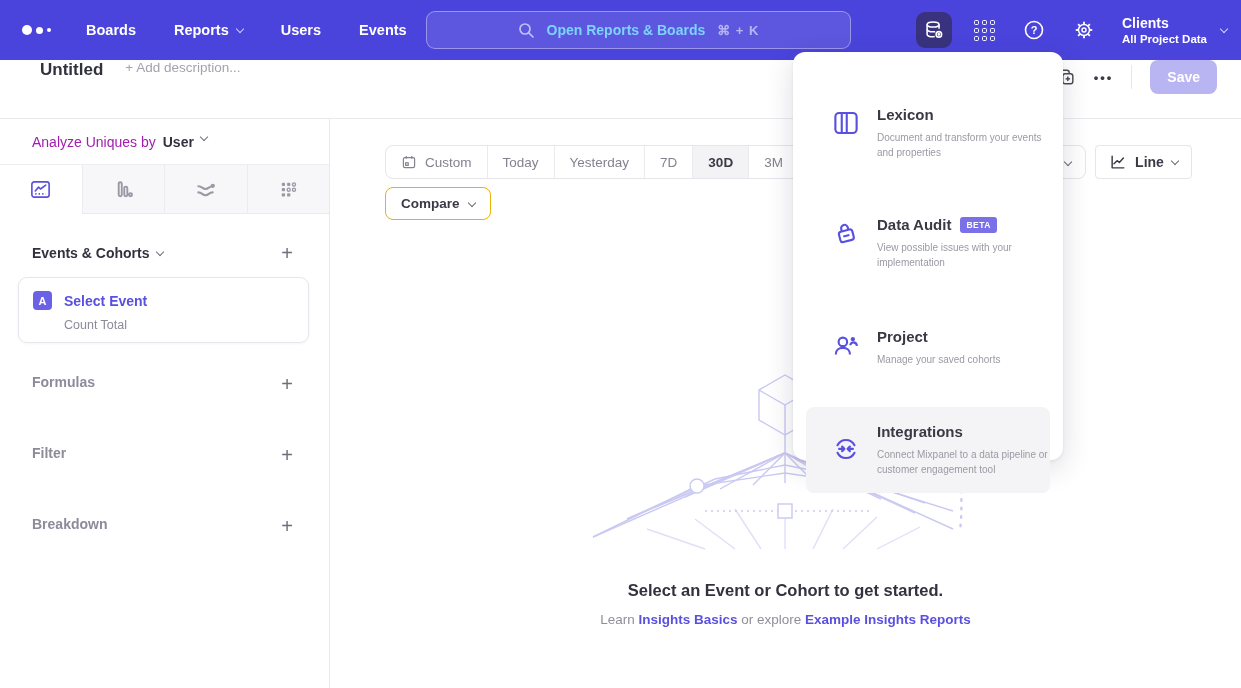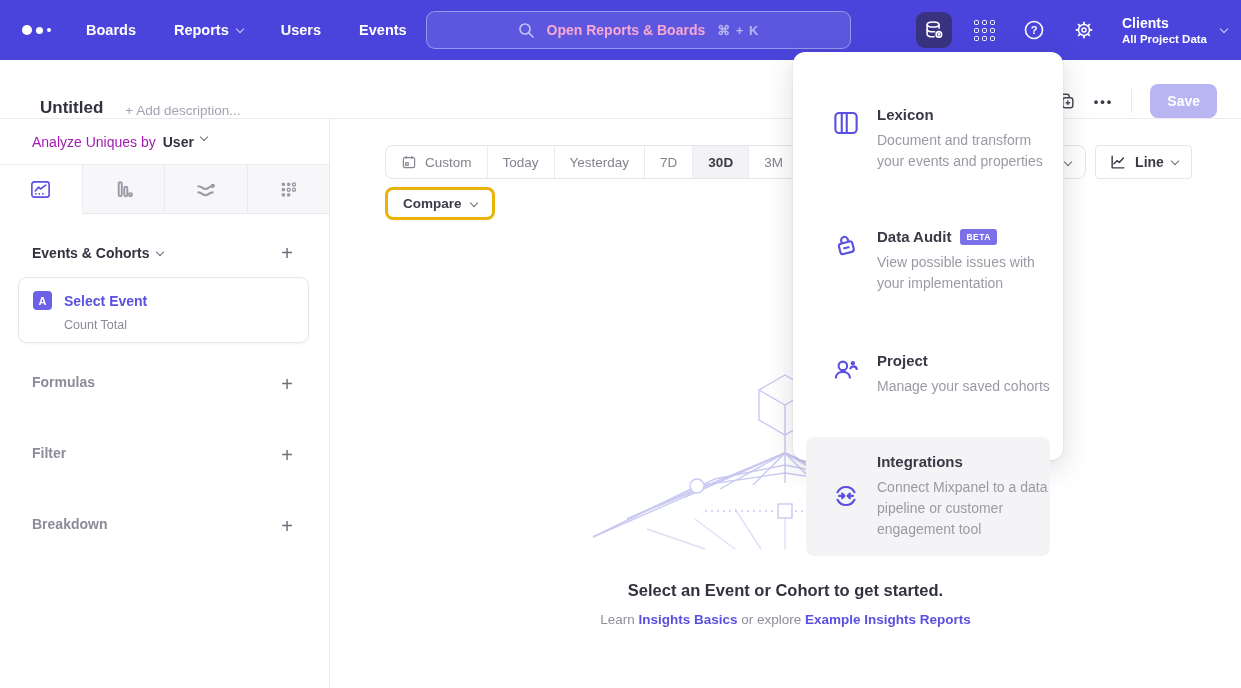--- a/index.html
+++ b/index.html
@@ -18,35 +18,35 @@
     background:#4b44dc; color:#fff; display:flex; align-items:center; z-index:20; }
   .logo { display:flex; align-items:center; gap:4px; margin:0 0 0 22px; width:40px; }
   .logo i { background:#fff; border-radius:50%; display:block; }
   .logo i:nth-child(1){width:10px;height:10px;} .logo i:nth-child(2){width:7px;height:7px;} .logo i:nth-child(3){width:4px;height:4px;}
   .nav-items { display:flex; align-items:center; gap:38px; margin-left:24px; }
   .nav-item { font-size:14.5px; font-weight:700; color:#fff; cursor:pointer; display:flex; align-items:center; gap:8px; }
   .nav-item .chev { color:#cfcbf7; }
   .searchbar { position:absolute; left:426px; top:11px; width:425px; height:38px;
     background:rgba(255,255,255,.10); border:1px solid rgba(255,255,255,.38); border-radius:9px;
     display:flex; align-items:center; justify-content:center; gap:12px; cursor:text; }
-  .search-ph { color:#f9a8d4; font-size:14px; font-weight:700; }
+  .search-ph { color:#7dd3fc; font-size:14px; font-weight:700; }
   .search-kbd { color:rgba(255,255,255,.55); font-size:13px; font-weight:600; letter-spacing:1px; }
   .nav-right { position:absolute; right:14px; top:0; height:60px; display:flex; align-items:center; gap:14px; }
   .icon-btn { width:36px; height:36px; border-radius:9px; display:flex; align-items:center; justify-content:center; cursor:pointer; }
   .icon-btn.active { background:#39337f; }
   .apps-grid { display:grid; grid-template-columns:repeat(3,5px); grid-template-rows:repeat(3,5px); gap:3px; }
   .apps-grid i { background:transparent; border:1.4px solid #fff; border-radius:1.5px; display:block; }
   .project { display:flex; align-items:center; gap:14px; margin-left:6px; cursor:pointer; }
   .project-name { font-size:14px; font-weight:700; line-height:1.25; }
   .project-scope { font-size:11.5px; font-weight:700; }
   .project .chev { color:#d6d3f8; }
 
   
   .rheader { position:absolute; top:60px; left:0; width:100%; height:59px; background:#fff;
-    border-bottom:1px solid #e9e9ee; display:flex; align-items:flex-end; z-index:5; }
+    border-bottom:1px solid #e9e9ee; display:flex; align-items:flex-start; z-index:5; }
   .rtitle { font-size:17px; font-weight:700; color:#32323f; margin-left:40px; }
   .rdesc { font-size:13.5px; color:#a3a3af; margin-left:22px; cursor:text; }
   .rheader-right { position:absolute; right:24px; display:flex; align-items:center; gap:18px; }
   .hdr-divider { width:1px; height:24px; background:#e7e7ec; }
   .more-dots { color:#3c3c48; font-size:13px; letter-spacing:2px; font-weight:700; cursor:pointer; }
   .save-btn { background:#b9b5f2; color:#fff; font-size:14px; font-weight:700;
     border:none; border-radius:8px; padding:9px 17px; cursor:default; }
 
   
   .sidebar { position:absolute; top:119px; left:0; width:330px; bottom:0; background:#fff;
@@ -84,39 +84,39 @@
   .seg:last-child { border-right:none; }
   .seg.active { background:#f3f3f5; color:#3a3a47; font-weight:700; }
   .interval-btn { position:absolute; left:670px; top:26px; width:86px; height:34px;
     border:1px solid #e5e5ea; border-radius:8px; background:#fff; cursor:pointer; }
   .interval-btn .chev { position:absolute; right:14px; top:13px; color:#6a6a75; }
   .line-btn { position:absolute; left:765px; top:26px; width:97px; height:34px;
     border:1px solid #e5e5ea; border-radius:4px; background:#fff; display:flex; align-items:center;
     justify-content:center; gap:8px; font-size:14px; font-weight:700; color:#3a3a46; cursor:pointer; }
   .line-btn .chev { color:#6a6a75; }
   .compare-btn { position:absolute; left:55px; top:68px; height:33px; padding:0 15px;
-    border:3px solid #eab308; border-radius:8px; background:#fff; display:flex; align-items:center;
+    border:1px solid #eab308; border-radius:8px; background:#fff; display:flex; align-items:center;
     gap:9px; font-size:13.5px; font-weight:700; color:#3a3a46; cursor:pointer; }
   .compare-btn .chev { color:#6a6a75; }
   .wireframe { position:absolute; left:255px; top:242px; }
   .empty-title { position:absolute; top:462px; left:0; width:100%; text-align:center;
     font-size:16.5px; font-weight:700; color:#32323f; }
   .empty-sub { position:absolute; top:493px; left:0; width:100%; text-align:center;
     font-size:13.5px; color:#8f8f9c; }
   .empty-sub a { color:#5a50e0; font-weight:700; text-decoration:none; cursor:pointer; }
 
   
   .menu { position:absolute; left:793px; top:52px; width:270px; height:408px; background:#fff;
     border-radius:12px; z-index:50; box-shadow:0 8px 28px rgba(35,35,70,.16), 0 1px 3px rgba(35,35,70,.08);
     padding:30px 13px 0 13px; }
   .menu-item { display:flex; gap:16px; padding:10px 12px 10px 25px; border-radius:8px; cursor:pointer; }
   .menu-item.hovered { background:#f4f4f6; padding-top:16px; padding-bottom:16px; }
   .mi-icon { flex:0 0 30px; padding-top:2px; }
   .mi-title { font-size:15px; font-weight:700; color:#3a3a46; display:flex; align-items:center; gap:9px; }
-  .mi-desc { font-size:14px; color:#9a9aa5; line-height:1.5; margin-top:7px; width:178px; }
+  .mi-desc { font-size:10px; color:#9a9aa5; line-height:1.5; margin-top:7px; width:178px; }
   .beta-badge { background:#7a71e8; color:#fff; font-size:8.5px; font-weight:700; letter-spacing:.5px;
     padding:3px 6px; border-radius:3px; }
   .mi-lexicon { margin-top:14px; } .mi-audit { margin-top:36px; } .mi-cohorts { margin-top:38px; } .mi-integrations { margin-top:30px;align-items:center; }
 </style>
 </head>
 <body>
 
 <div class="topnav">
   <div class="logo">
       <i></i>

